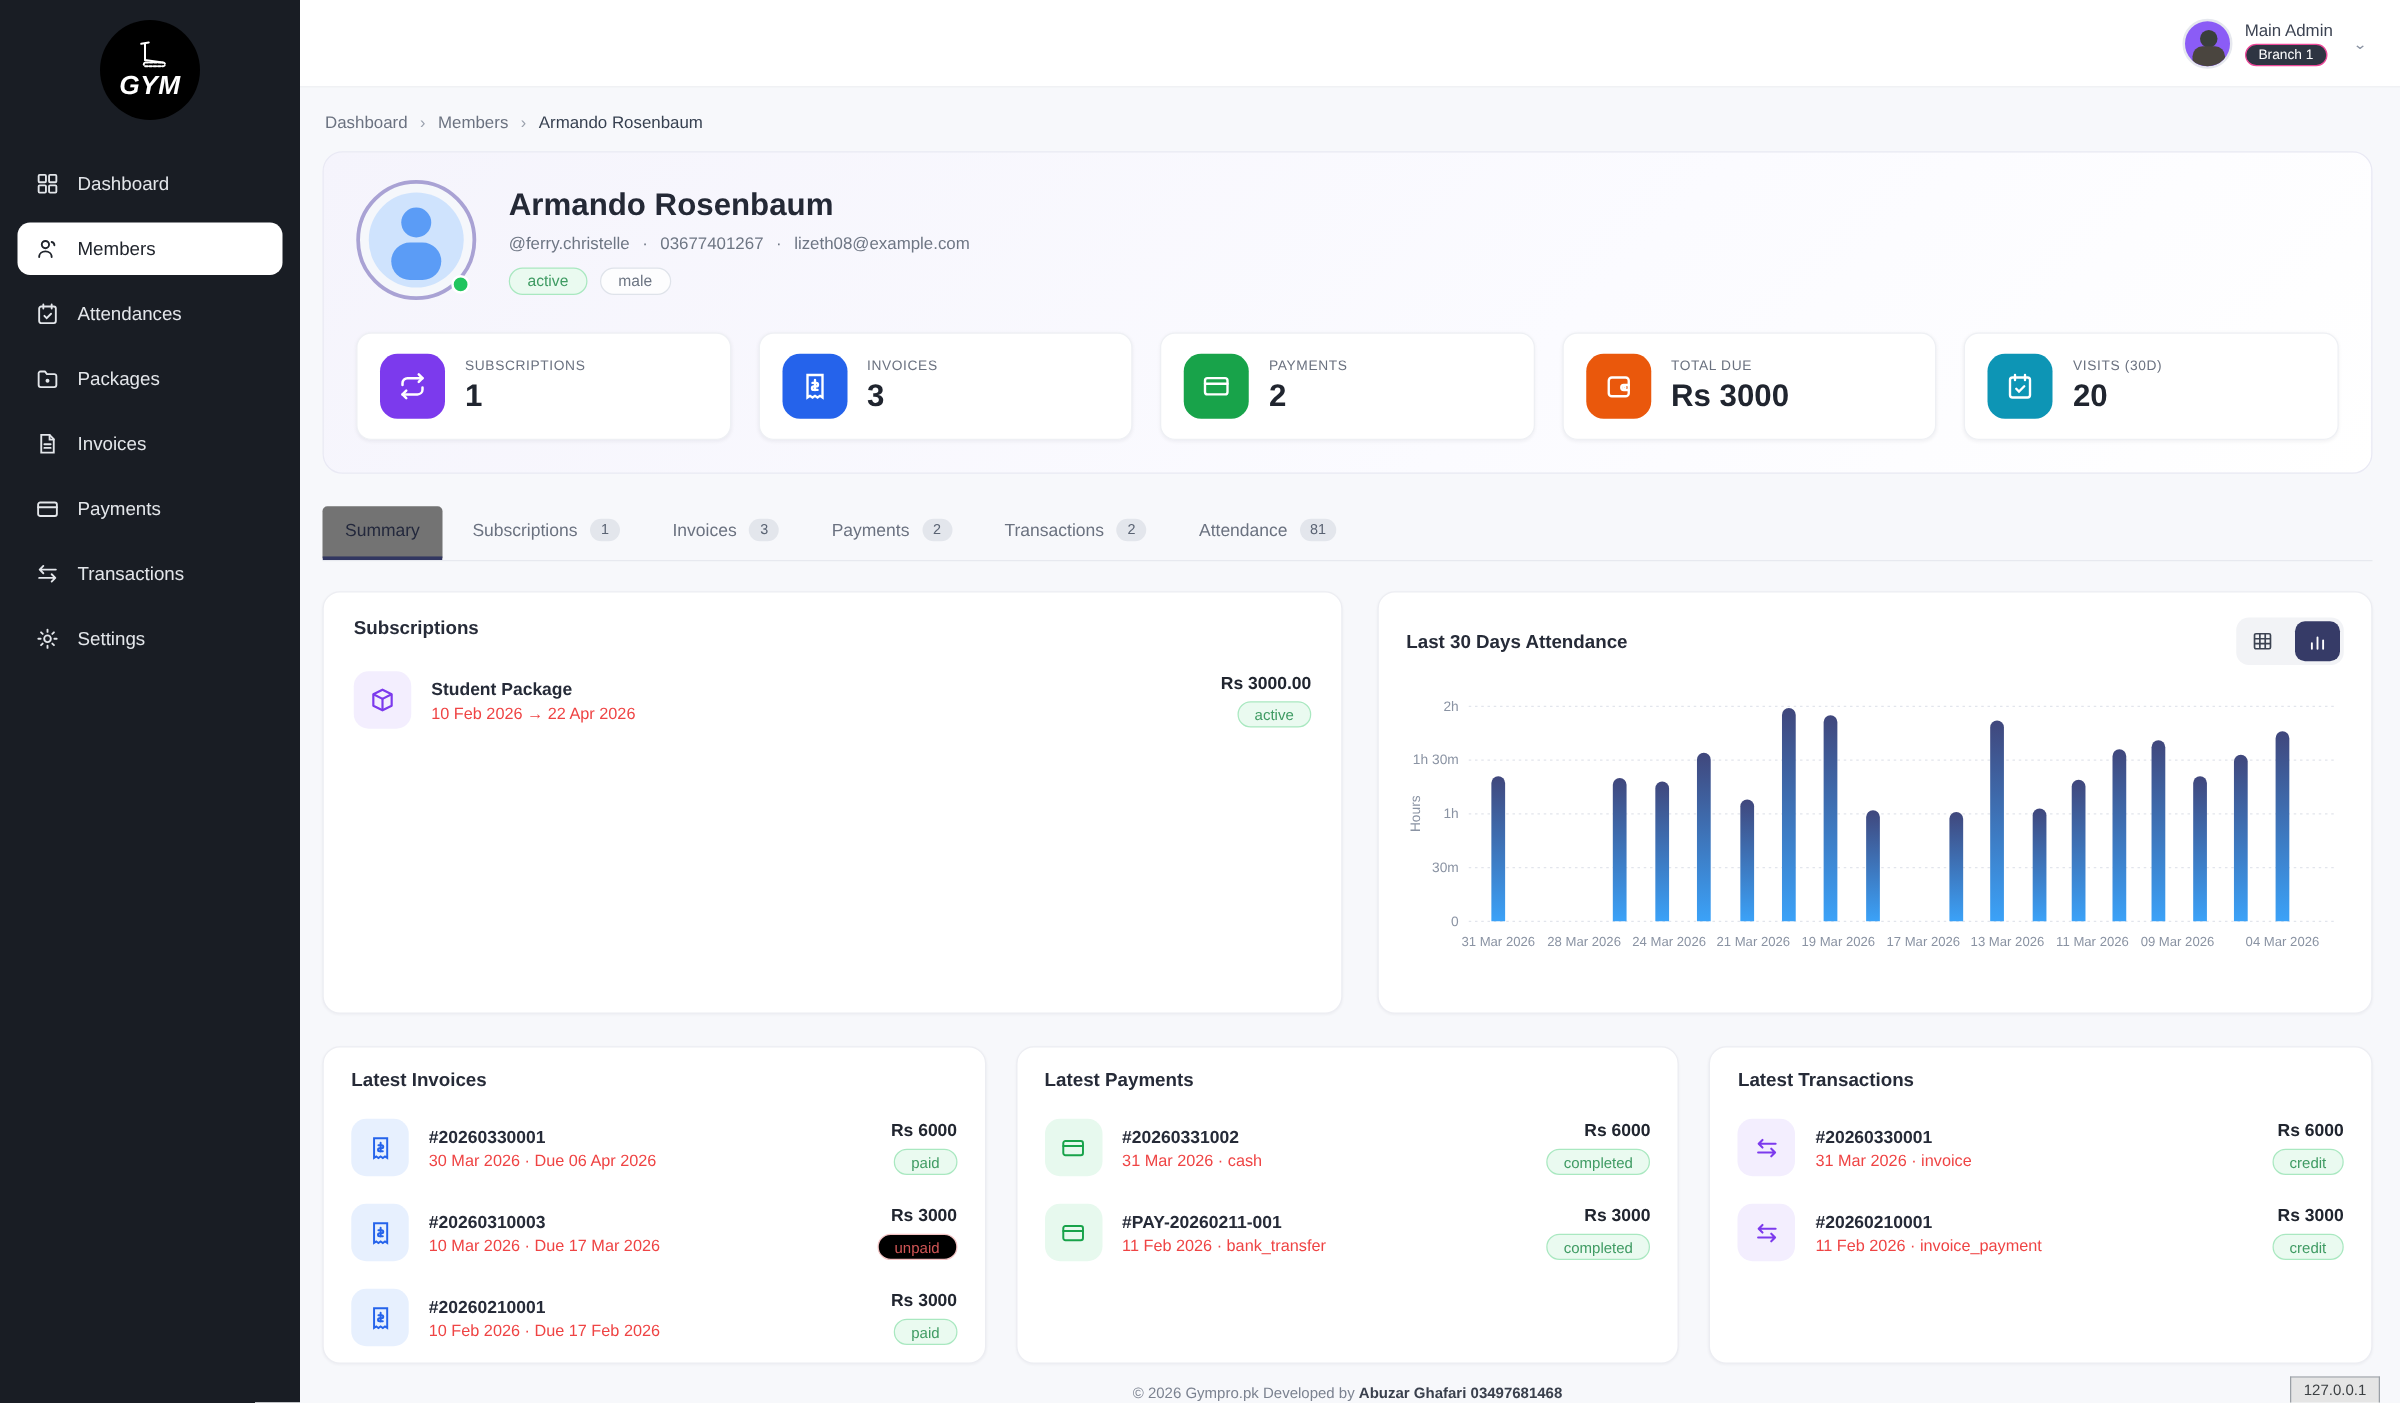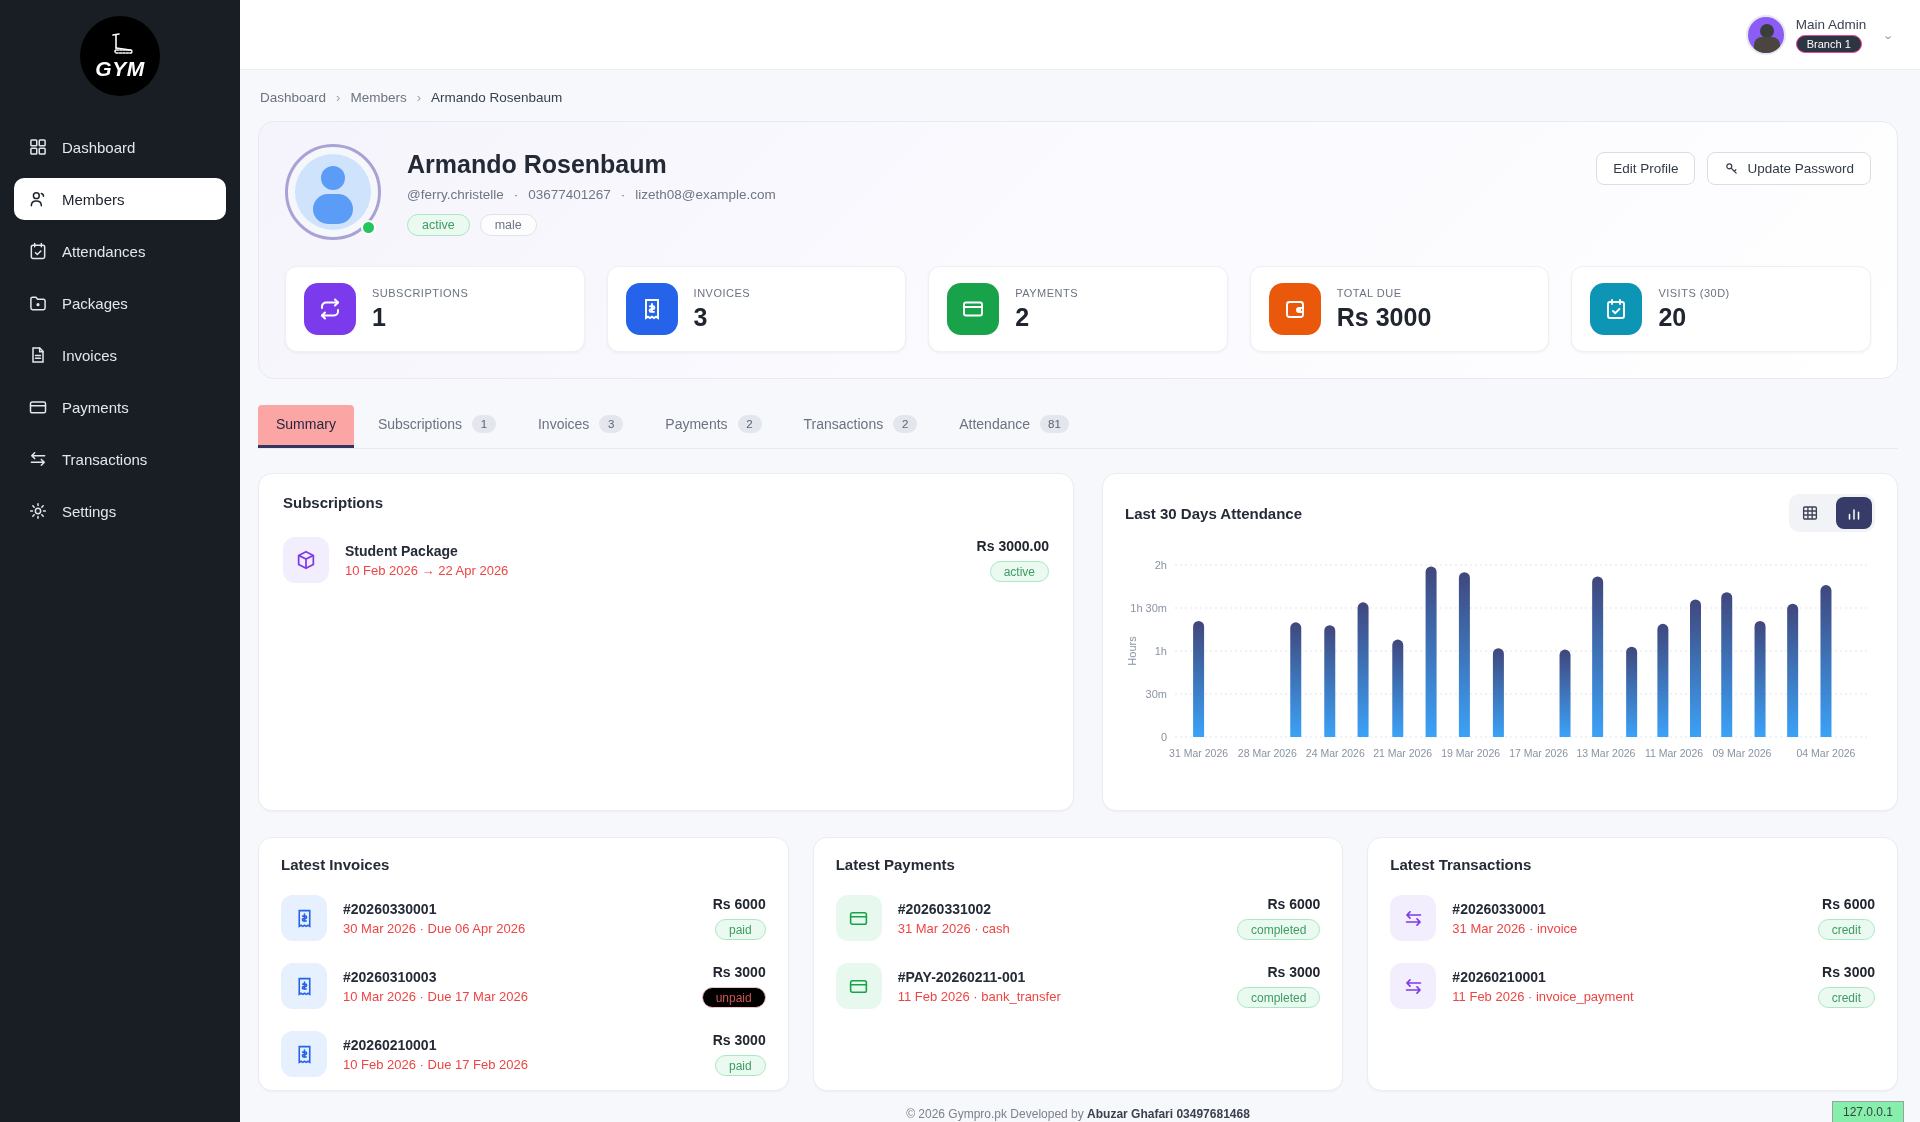--- a/index.html
+++ b/index.html
@@ -60,21 +60,21 @@
   .stats-row { display:flex; gap:22px; margin-top:26px; }
   .stat-card { flex:1; background:#ffffff; border:1px solid #eef0f4; border-radius:12px; box-shadow:0 1px 3px rgba(16,24,40,.05); display:flex; align-items:center; gap:16px; padding:16px 18px; }
   .stat-icon { width:52px; height:52px; border-radius:14px; display:flex; align-items:center; justify-content:center; }
   .stat-icon svg { stroke:#ffffff; }
   .stat-label { font-size:11px; letter-spacing:.5px; color:#6b7280; margin-bottom:4px; }
   .stat-value { font-size:25px; font-weight:bold; color:#20252f; }
 
   
   .tabs { display:flex; align-items:stretch; gap:6px; margin:26px 0 24px; border-bottom:1px solid #e7e9ef; }
   .tab { display:flex; align-items:center; gap:10px; padding:10px 18px 12px; font-size:14px; color:#6b7280; cursor:pointer; border-bottom:3px solid transparent; }
-  .tab.active { color:#23283c; background:#fca5a5; border-bottom-color:#323761; border-radius:4px 4px 0 0; }
+  .tab.active { color:#23283c; background:#737373; border-bottom-color:#323761; border-radius:4px 4px 0 0; }
   .tab .count { background:#e3e6ec; color:#5a6373; font-size:11.5px; min-width:24px; text-align:center; padding:3px 8px; border-radius:999px; }
 
   
   .card { background:#ffffff; border:1px solid #ecedf2; border-radius:14px; box-shadow:0 1px 2px rgba(16,24,40,.04); }
   .card-title { font-size:15px; font-weight:bold; color:#262b38; }
 
   .row2 { display:flex; gap:28px; height:338px; }
   .subs-card { width:816px; flex:0 0 816px; padding:20px 24px; }
   .sub-item { display:flex; align-items:center; margin-top:26px; }
   .tile { width:46px; height:46px; border-radius:12px; display:flex; align-items:center; justify-content:center; margin-right:16px; }
@@ -100,21 +100,21 @@
   .chart-area { flex:1; margin-top:10px; }
   .chart-area svg { width:100%; height:100%; }
 
   .row3 { display:flex; gap:24px; margin-top:26px; height:254px; }
   .list-card { flex:1; padding:18px 22px; }
   .list-item { display:flex; align-items:center; margin-top:22px; }
 
   
   .footer { text-align:center; font-size:12px; color:#7b8290; padding:16px 0 10px; }
   .footer b { color:#3a404d; }
-  .status-url { position:fixed; right:16px; bottom:0; background:#86efac; border:1px solid #9aa0a6; border-bottom:none; font-size:12px; color:#3c4043; padding:3px 10px; }
+  .status-url { position:fixed; right:16px; bottom:0; background:#e5e5e5; border:1px solid #9aa0a6; border-bottom:none; font-size:12px; color:#3c4043; padding:3px 10px; }
 </style>
 </head>
 <body>
 
 <div class="app">
 
   <aside class="sidebar">
     <div class="logo-wrap">
       <div class="logo">
         <svg width="34" height="30" viewBox="0 0 34 30" fill="none" stroke="#ffffff" stroke-width="1.6" stroke-linecap="round">
@@ -232,32 +232,20 @@
               <span>@ferry.christelle</span>
               <span>·</span>
               <span>03677401267</span>
               <span>·</span>
               <span>lizeth08@example.com</span>
             </div>
             <div class="pbadges">
               <span class="badge success">active</span>
               <span class="badge neutral">male</span>
             </div>
-          </div>
-          <div class="pactions">
-            <button class="btn">
-              <span>Edit Profile</span>
-            </button>
-            <button class="btn">
-              <svg width="15" height="15" viewBox="0 0 24 24" fill="none" stroke-width="1.9" stroke-linecap="round">
-                <circle cx="8.5" cy="8.5" r="4"></circle>
-                  <path d="M11.5 11.5 19.5 19.5M16.5 16.5l2.5-2.5M14 14l2 2"></path>
-              </svg>
-              <span>Update Password</span>
-            </button>
           </div>
         </div>
 
         <div class="stats-row">
           <div class="stat-card">
             <div class="stat-icon" style="background:#7c3aed">
               <svg width="24" height="24" viewBox="0 0 24 24" fill="none" stroke-width="2" stroke-linecap="round" stroke-linejoin="round">
                 <path d="M17 2.5 20 5.5 17 8.5"></path>
                   <path d="M4 11V9.5a4 4 0 0 1 4-4h12"></path>
                 <path d="M7 21.5 4 18.5 7 15.5"></path>

